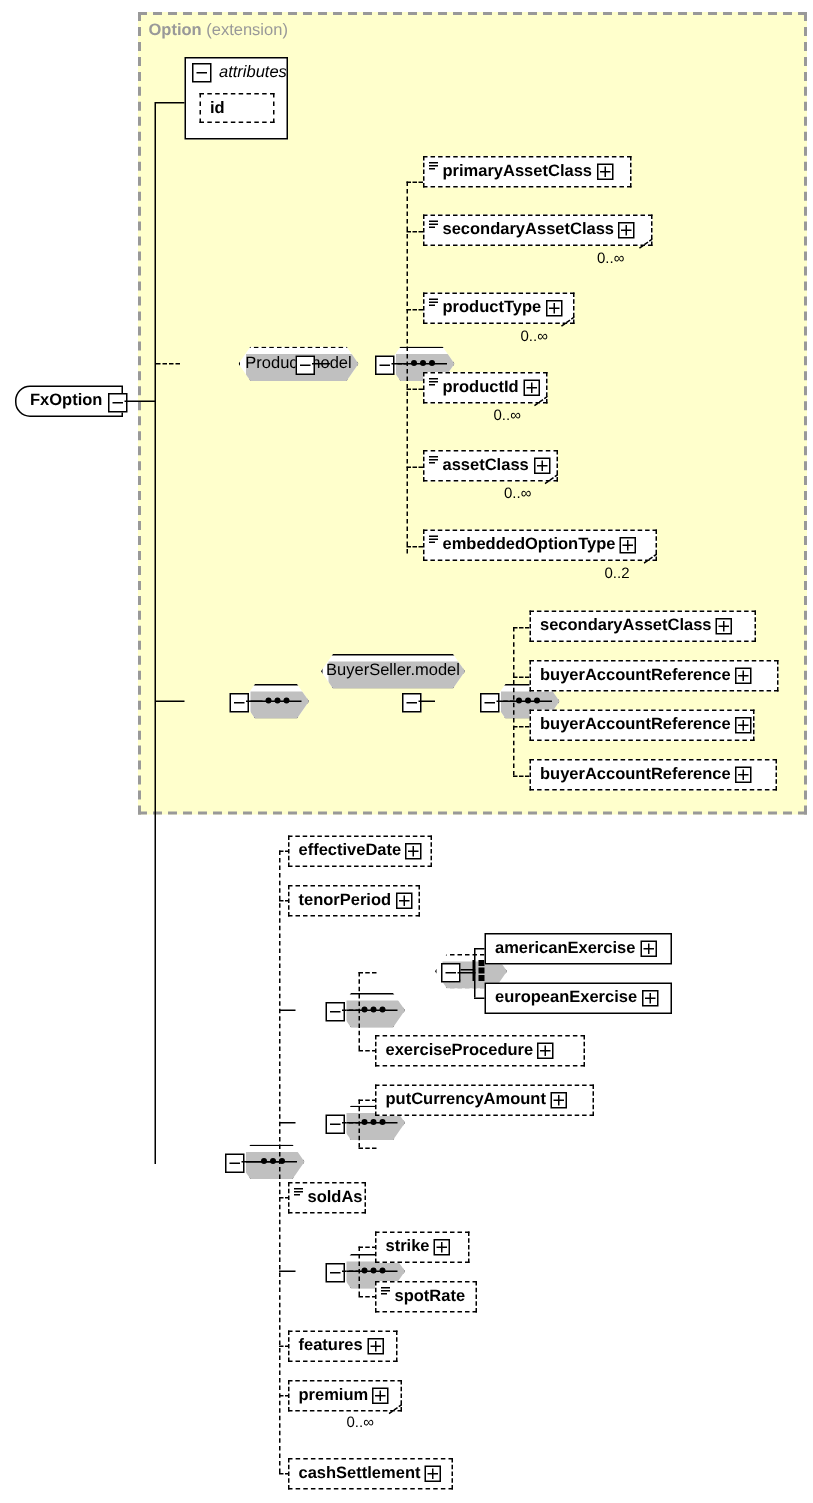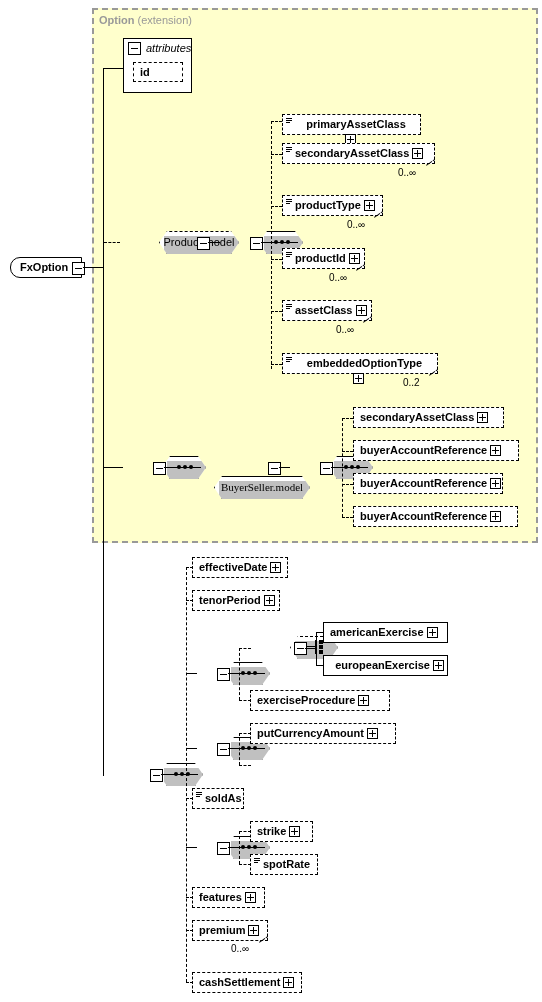--- a/index.html
+++ b/index.html
@@ -144,21 +144,21 @@
         <span class="d d2"></span>
         <span class="d d3"></span>
     </span>
   </div>
   <div class="minus" style="left:250px;top:237px;"></div>
   <div class="dln h" style="left:261px;top:242px;width:11px;"></div>
 
   <div class="dln v" style="left:271px;top:121px;height:248px;"></div>
 
   <div class="dln h" style="left:271px;top:121px;width:11px;"></div>
-  <div class="node opt" style="left:282px;top:114px;width:139px;flex-direction:column;">
+  <div class="node opt" style="left:282px;top:104px;width:139px;">
     <span class="shadow"></span>
     <span class="cglyph">
         <i></i>
         <i></i>
         <i></i>
       </span>
     <span class="nm">primaryAssetClass</span>
     <span class="plus"></span>
   </div>
 
@@ -212,21 +212,21 @@
         <i></i>
         <i></i>
       </span>
     <span class="nm">assetClass</span>
     <span class="plus"></span>
     <span class="rep"></span>
   </div>
   <div class="card" style="left:336px;top:324px;">0..∞</div>
 
   <div class="dln h" style="left:271px;top:364px;width:11px;"></div>
-  <div class="node opt" style="left:282px;top:353px;width:156px;flex-direction:column;">
+  <div class="node opt" style="left:282px;top:353px;width:156px;">
     <span class="shadow"></span>
     <span class="cglyph">
         <i></i>
         <i></i>
         <i></i>
       </span>
     <span class="nm">embeddedOptionType</span>
     <span class="plus"></span>
     <span class="rep"></span>
   </div>
@@ -238,21 +238,21 @@
     <span class="seqg">
       <span class="bar"></span>
         <span class="d d1"></span>
         <span class="d d2"></span>
         <span class="d d3"></span>
     </span>
   </div>
   <div class="minus" style="left:153px;top:462px;"></div>
   <div class="ln h" style="left:164px;top:467px;width:11px;"></div>
 
-  <div class="oct req" style="left:174px;top:476px;width:96px;font-family:Liberation Serif, serif;">
+  <div class="oct req" style="left:174px;top:436px;width:96px;">
     <span class="shadow"></span>
     <span class="octname">BuyerSeller.model</span>
   </div>
   <div class="minus" style="left:268px;top:462px;"></div>
   <div class="ln h" style="left:279px;top:467px;width:11px;"></div>
 
   <div class="oct req" style="left:289px;top:456px;width:44px;">
     <span class="shadow"></span>
     <span class="seqg">
       <span class="bar"></span>
@@ -351,21 +351,21 @@
   <div class="ln h" style="left:305px;top:648px;width:12px;"></div>
   <div class="ln v" style="left:316px;top:632px;height:33px;"></div>
   <div class="ln h" style="left:316px;top:632px;width:8px;"></div>
   <div class="ln h" style="left:316px;top:665px;width:8px;"></div>
 
   <div class="node req" style="left:323px;top:622px;width:125px;">
     <span class="shadow"></span>
     <span class="nm noglyph">americanExercise</span>
     <span class="plus"></span>
   </div>
-  <div class="node req" style="left:323px;top:655px;width:125px;justify-content:flex-end;">
+  <div class="node req" style="left:323px;top:655px;width:125px;">
     <span class="shadow"></span>
     <span class="nm noglyph">europeanExercise</span>
     <span class="plus"></span>
   </div>
 
   <div class="dln h" style="left:239px;top:700px;width:12px;"></div>
   <div class="node opt" style="left:250px;top:690px;width:140px;">
     <span class="shadow"></span>
     <span class="nm noglyph">exerciseProcedure</span>
     <span class="plus"></span>

